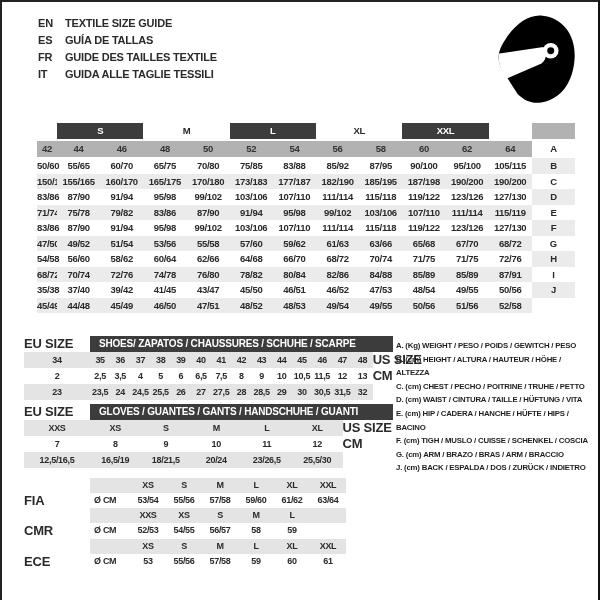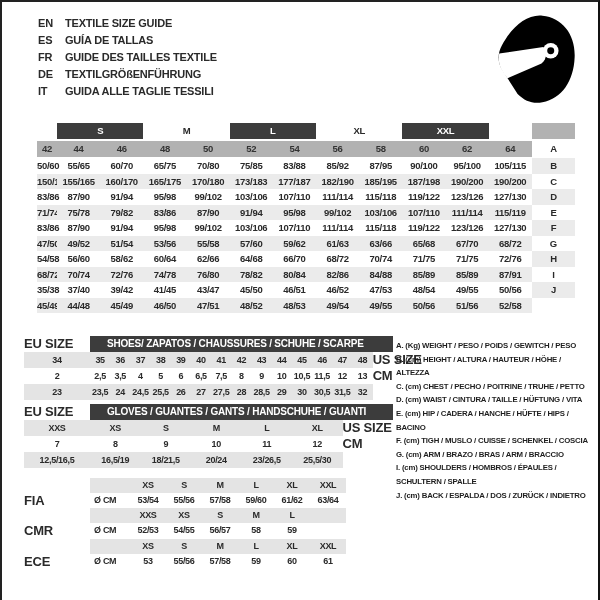--- a/index.html
+++ b/index.html
@@ -26,21 +26,21 @@
   .gcell{height:16px;line-height:16px;font-size:11px;align-self:start;}
   .gdark{background:#3c3c3c;color:#fff;}
   .scell{background:#b2b2b2;height:16px;line-height:16px;font-size:10px;align-self:start;color:#333;}
   .vcell,.rlab{line-height:15.5px;}
   .rlab{text-align:center;}
   .alt{background:#ebebeb;}
   
   .bt{position:absolute;display:grid;}
   .bt div{font-weight:bold;white-space:nowrap;}
   .bar{grid-row:1;grid-column:2/-1;background:#3c3c3c;color:#fff;
-       font-size:10px;line-height:16px;padding-left:17px;text-align:left;letter-spacing:-0.2px;}
+       font-size:10px;line-height:16px;padding-left:9px;text-align:left;letter-spacing:-0.2px;}
   .lbl{text-align:left;font-size:13px;letter-spacing:-0.2px;}
   .vc{text-align:center;font-size:9px;letter-spacing:-0.3px;}
   .sh{background:#e4e4e4;}
   #shoes{left:22px;top:334px;grid-template-columns:66px repeat(15,20.2px);
          grid-template-rows:16px repeat(3,16px);}
   #shoes div{line-height:16px;}
   #gloves{left:22px;top:402px;grid-template-columns:66px repeat(6,50.5px);
           grid-template-rows:16px repeat(3,16px);}
   #gloves div{line-height:16px;}
   #helmet{left:22px;top:476px;grid-template-columns:66px 40px repeat(6,36px);
@@ -62,24 +62,20 @@
         <div class="lcode">EN</div>
         <div class="ltitle">TEXTILE SIZE GUIDE</div>
       </div>
       <div class="lrow">
         <div class="lcode">ES</div>
         <div class="ltitle">GUÍA DE TALLAS</div>
       </div>
       <div class="lrow">
         <div class="lcode">FR</div>
         <div class="ltitle">GUIDE DES TAILLES TEXTILE</div>
-      </div>
-      <div class="lrow">
-        <div class="lcode">DE</div>
-        <div class="ltitle">TEXTILGRÖßENFÜHRUNG</div>
       </div>
       <div class="lrow">
         <div class="lcode">IT</div>
         <div class="ltitle">GUIDA ALLE TAGLIE TESSILI</div>
       </div>
     </div>
 
   <div class="helm">
     <svg viewBox="0 0 100 100" width="92" height="98" aria-hidden="true">
       <path fill="#000" d="M57 3 C79 5 93 24 92 48 C91 74 78 93 57 97 C47 99 38 96 30 88 L14 63 C8 54 8 44 13 35 C23 16 40 1 57 3 Z"></path>
@@ -369,17 +365,16 @@
     </div>
 
   <div class="legend">
       <div class="litem">A. (Kg) WEIGHT / PESO / POIDS / GEWITCH / PESO</div>
       <div class="litem">B. (cm) HEIGHT / ALTURA / HAUTEUR / HÖHE / ALTEZZA</div>
       <div class="litem">C. (cm) CHEST / PECHO / POITRINE / TRUHE / PETTO</div>
       <div class="litem">D. (cm) WAIST / CINTURA / TAILLE / HÜFTUNG / VITA</div>
       <div class="litem">E. (cm) HIP / CADERA / HANCHE / HÜFTE / HIPS /  BACINO</div>
       <div class="litem">F. (cm) TIGH / MUSLO / CUISSE / SCHENKEL / COSCIA</div>
       <div class="litem">G. (cm) ARM  / BRAZO / BRAS / ARM / BRACCIO</div>
-      <div class="litem">I.  (cm) SHOULDERS / HOMBROS / ÉPAULES / SCHULTERN / SPALLE</div>
       <div class="litem">J. (cm) BACK / ESPALDA / DOS / ZURÜCK / INDIETRO</div>
     </div>
 
 </div>
 
 </body></html>

